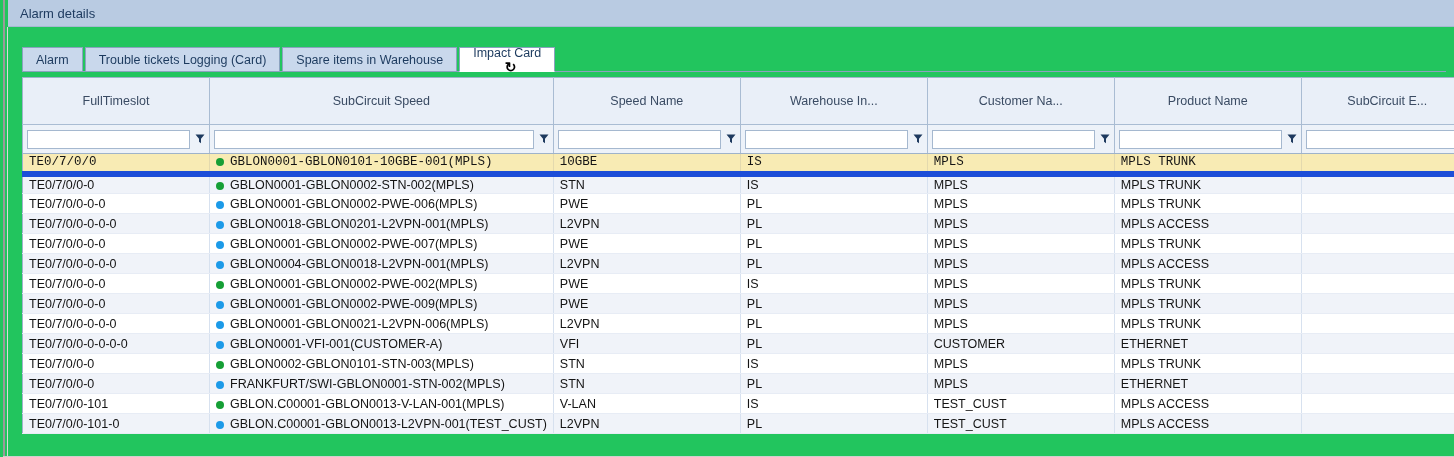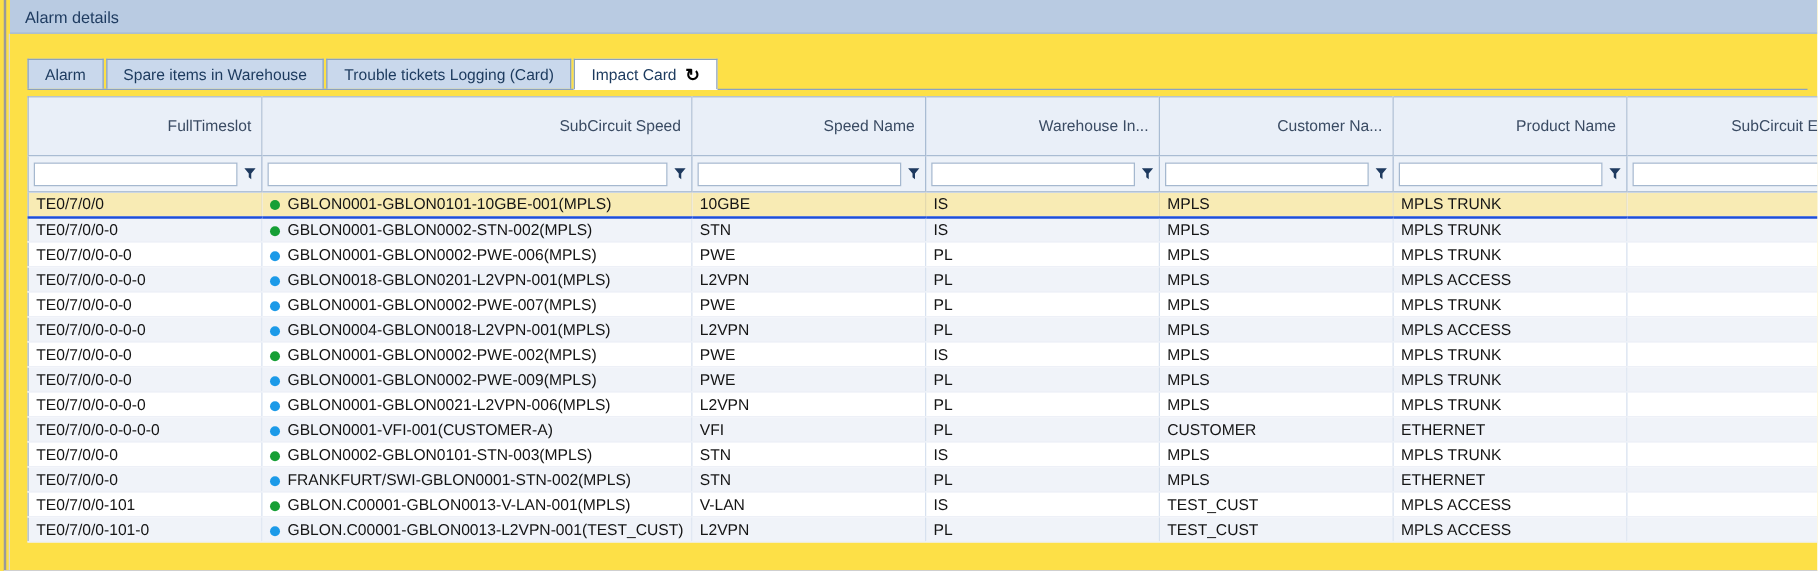--- a/index.html
+++ b/index.html
@@ -1,82 +1,82 @@
 <!DOCTYPE html>
 <html><head>
 <meta charset="utf-8">
 <style>
   html,body { margin:0; padding:0; background:#ffffff; font-family:"Liberation Sans", sans-serif; }
-  .screen { position:relative; width:1454px; height:457px; background:#fde047; overflow:hidden; }
+  .screen { position:relative; width:1454px; height:457px; background:#22c55e; overflow:hidden; }
 
   
   .win-border-left  { position:absolute; left:3px; top:0; width:2px; height:457px; background:#9a9a9a; }
   .win-border-left2 { position:absolute; left:7px; top:27px; width:1px; height:430px; background:#d9d9d9; }
   .win-border-bottom{ position:absolute; left:3px; bottom:0; width:1451px; height:1px; background:#cfcfcf; }
 
   .titlebar { position:absolute; left:8px; top:0; width:1446px; height:27px; background:#b9cbe2;
               border-bottom:1px solid #a5b9d1; box-sizing:border-box; display:flex; align-items:center;
               padding-left:12px; color:#1f3c61; font-size:13px; }
 
   
   .tabstrip { position:absolute; left:22px; top:47px; width:1424px; height:25px;
               border-bottom:1px solid #8ba2bf; box-sizing:border-box;
               display:flex; align-items:center; }
   .tab { position:relative; box-sizing:border-box; height:24px; margin-right:2px;
          background:#c9d8ec; border:1px solid #8ba2bf; border-bottom:none;
          display:flex; align-items:center; justify-content:center;
          padding:0 13px; font-size:12.5px; color:#1c3a5e; white-space:nowrap; cursor:default; }
-  .tab.active { background:#ffffff; height:25px; margin-bottom:-1px; border-bottom:1px solid #ffffff; }
+  .tab.active { background:#ffffff; height:25px; margin-bottom:-1px; border-bottom:1px solid #ffffff;flex-direction:column; }
   .tab .accent { position:absolute; top:0; left:-1px; right:-1px; height:4px; }
   .tab.has-accent { padding-top:4px; }
   .tab .refresh { margin-left:7px; font-size:14px; font-weight:700; color:#000000; line-height:1; }
 
   
   table.grid { position:absolute; left:22px; top:77px; border-collapse:collapse; table-layout:fixed;
                background:#ffffff; border:1px solid #9fb3ca; }
   table.grid th { height:29px; box-sizing:border-box; background:#e9eff8; font-weight:400;
-                  text-align:right; padding:16px 8px; font-size:12.5px; color:#3a4b63;
+                  text-align:center; padding:16px 8px; font-size:12.5px; color:#3a4b63;
                   border-left:1px solid #a9bcd3; border-bottom:1px solid #a9bcd3;
                   white-space:nowrap; overflow:hidden;margin-top:36px; }
   table.grid th:first-child { border-left:none; }
   td.filter { height:29px; box-sizing:border-box; background:#edf2f9;
               border-left:1px solid #a9bcd3; border-bottom:1px solid #9fb3ca; padding:0 4px; }
   td.filter:first-child { border-left:none; }
   .filter-inner { display:flex; align-items:center; }
   .filter-inner input { flex:1; min-width:0; height:17px; border:1px solid #a5b8cf; background:#ffffff;
                         font-family:"Liberation Sans",sans-serif; font-size:12px; padding:0 3px; outline:none; }
   .funnel { flex:0 0 auto; margin-left:5px; width:10px; height:10px; }
   .funnel path { fill:#1e3a5f; }
 
   tbody td { height:20px; box-sizing:border-box; font-size:12.5px; padding:0 6px; color:#141414;
              border-left:1px solid #d7e1ef; border-bottom:1px solid #e7ecf5;
              white-space:nowrap; overflow:hidden; }
   tbody td:first-child { border-left:none; }
   tbody tr.stripe   { background:#f0f3f9; }
   tbody tr.selected { background:#f8ebb4; }
-  tbody tr.selected td { border-bottom:2px solid #1d4ed8; border-left-color:#e3d9ae; }
+  tbody tr.selected td { border-bottom:6px solid #1d4ed8; border-left-color:#e3d9ae;font-family:Liberation Mono, monospace; }
   .dot { display:inline-block; width:8px; height:8px; border-radius:50%; margin-right:6px; vertical-align:-1px; }
 </style>
 </head>
 <body>
 
 <div class="screen">
   <div class="titlebar">
     <span>Alarm details</span>
   </div>
 
   <div class="tabstrip" id="tabstrip">
       <div class="tab">
         <span>Alarm</span>
       </div>
       <div class="tab">
+        <span>Trouble tickets Logging (Card)</span>
+      </div>
+      <div class="tab">
         <span>Spare items in Warehouse</span>
-      </div>
-      <div class="tab">
-        <span>Trouble tickets Logging (Card)</span>
       </div>
       <div class="tab active">
         <span>Impact Card</span>
         <span class="refresh">↻</span>
       </div>
     </div>
 
   <table class="grid">
     <colgroup>
       <col style="width:160px">

